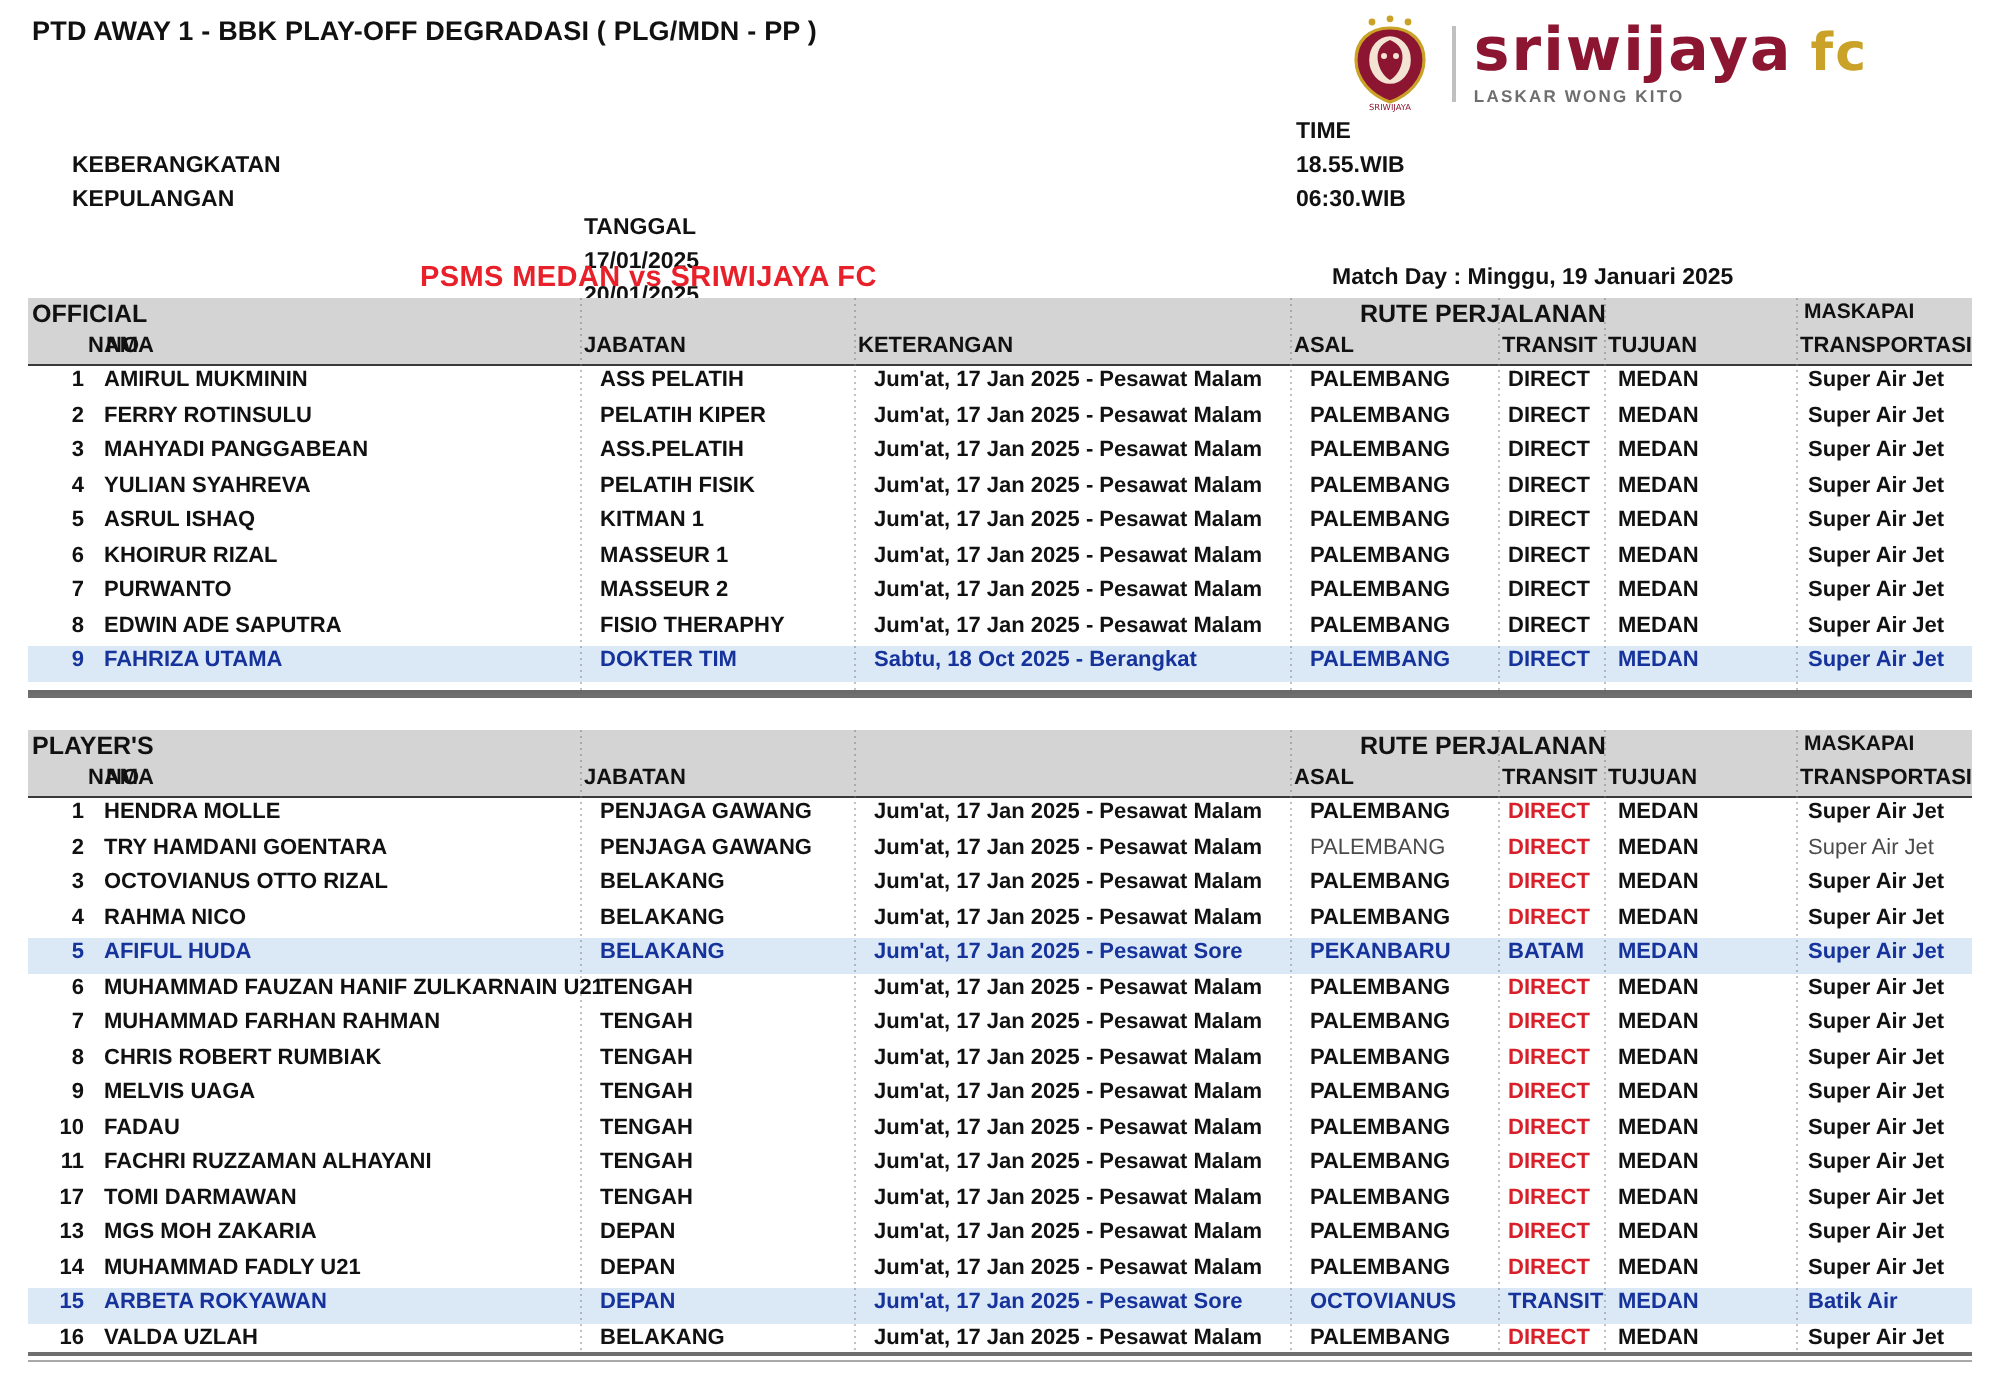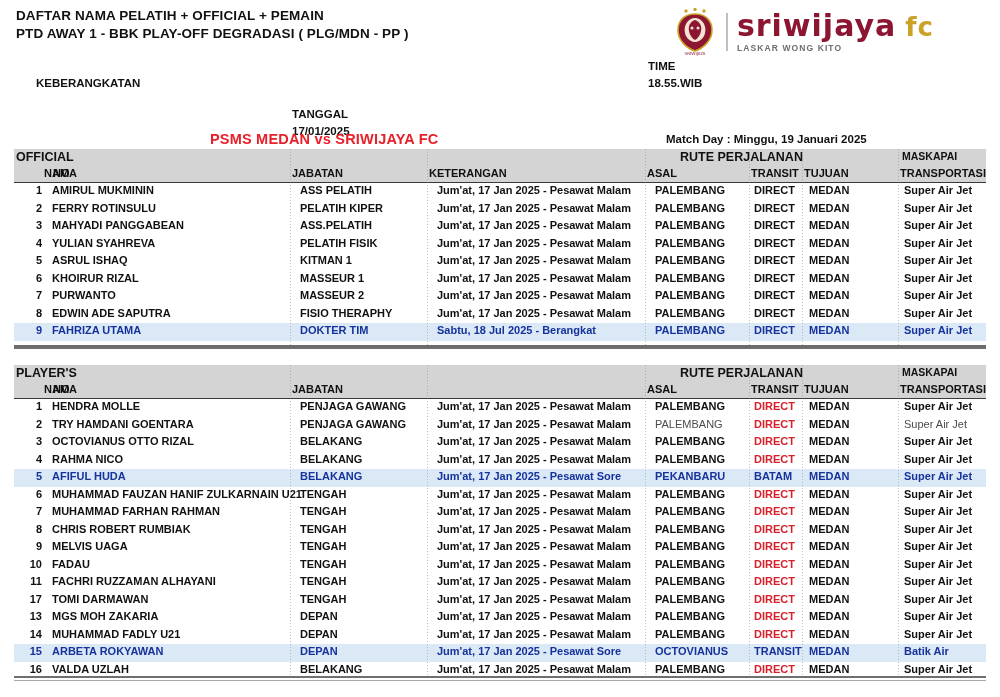--- a/index.html
+++ b/index.html
@@ -213,21 +213,20 @@
   #rule-mid  { top: 347px; }
   #rule-foot { top: 676px; }
   #rule-foot2{ top: 680px; height:1px; background:#a9a9a9; }
 </style>
 </head>
 <body>
 
 <div class="page">
 
   <div class="doc-title">
-    <div>DAFTAR NAMA PELATIH + OFFICIAL + PEMAIN</div>
     <div>PTD AWAY 1 - BBK PLAY-OFF DEGRADASI ( PLG/MDN - PP )</div>
   </div>
 
   <div class="logo-wrap">
     <div class="crest">
       <svg width="44" height="52" viewBox="0 0 44 52" aria-hidden="true">
         <circle cx="13" cy="5" r="1.7" fill="#c9a227"></circle>
         <circle cx="22" cy="3.4" r="1.7" fill="#c9a227"></circle>
         <circle cx="31" cy="5" r="1.7" fill="#c9a227"></circle>
         <path d="M22 8 C33 8 39 15 39 24 C39 34 31 42 22 45 C13 42 5 34 5 24 C5 15 11 8 22 8 Z" fill="#8c1631" stroke="#c9a227" stroke-width="1.6"></path>
@@ -252,20 +251,25 @@
   <div class="sched">
     <div class="sched-row">
       <span class="c-date">TANGGAL</span>
       <span class="c-time">TIME</span>
     </div>
     <div class="sched-row">
       <span class="c-label">KEBERANGKATAN</span>
       <span class="c-date">17/01/2025</span>
       <span class="c-time">18.55.WIB</span>
     </div>
+    <div class="sched-row">
+      <span class="c-label">KEPULANGAN</span>
+      <span class="c-date">20/01/2025</span>
+      <span class="c-time">06:30.WIB</span>
+    </div>
   </div>
 
   <div class="match-line">
     <span class="match-vs">PSMS MEDAN vs SRIWIJAYA FC</span>
     <span class="match-day">Match Day : Minggu, 19 Januari 2025</span>
   </div>
 
   <div class="tbl" id="official-table">
     <div class="band">
       <span class="hdr-section">OFFICIAL</span>
@@ -360,21 +364,21 @@
           <span class="cl-ket">Jum'at, 17 Jan 2025 - Pesawat Malam</span>
           <span class="cl-asal">PALEMBANG</span>
           <span class="cl-tran">DIRECT</span>
           <span class="cl-tuju">MEDAN</span>
           <span class="cl-mask">Super Air Jet</span>
         </div>
         <div class="row hl">
           <span class="cl-no">9</span>
           <span class="cl-nama">FAHRIZA UTAMA</span>
           <span class="cl-jab">DOKTER TIM</span>
-          <span class="cl-ket">Sabtu, 18 Jul 2025 - Berangkat</span>
+          <span class="cl-ket">Sabtu, 18 Oct 2025 - Berangkat</span>
           <span class="cl-asal">PALEMBANG</span>
           <span class="cl-tran">DIRECT</span>
           <span class="cl-tuju">MEDAN</span>
           <span class="cl-mask">Super Air Jet</span>
         </div>
       </div>
     <div class="tbl-bottom"></div>
   <div class="vline" style="left: 276px;"></div>
       <div class="vline" style="left: 413px;"></div>
       <div class="vline" style="left: 631px;"></div>

